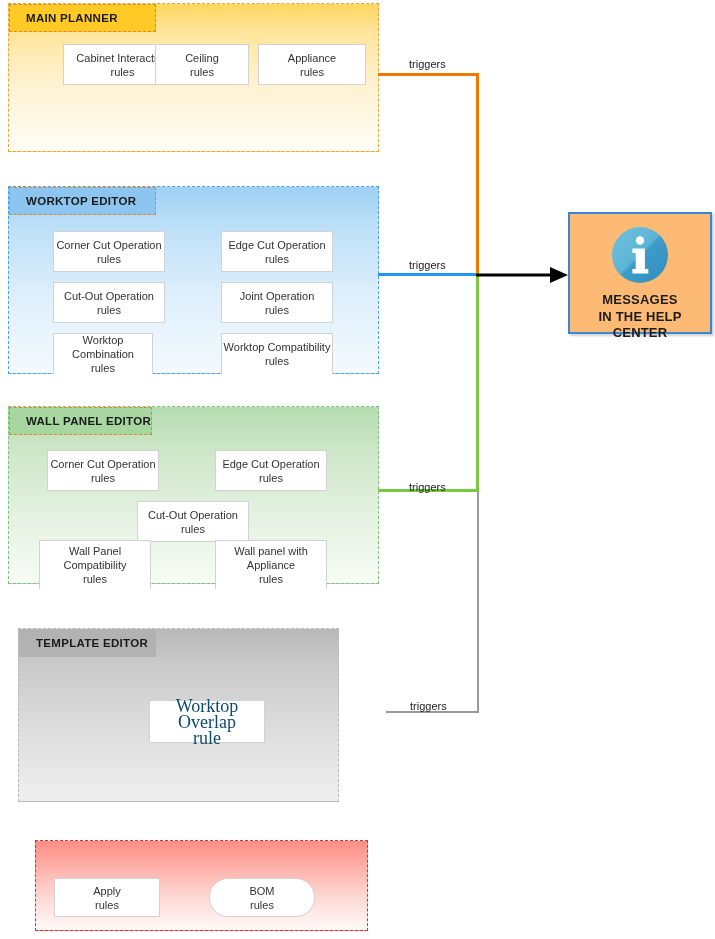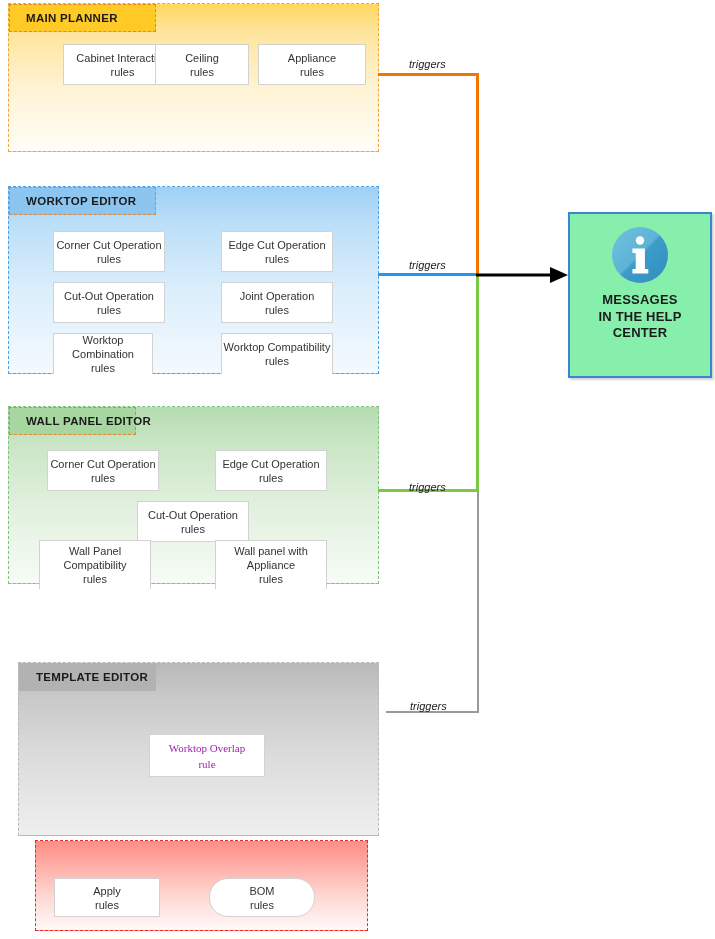--- a/index.html
+++ b/index.html
@@ -52,23 +52,23 @@
     align-items: center;
     justify-content: center;
     text-align: center;
     font-size: 11px;
     line-height: 14px;
     color: #333333;
     z-index: 3;
   }
   .rule-box.serif {
     font-family: "Liberation Serif", serif;
-    font-size: 11px;
+    font-size: 18px;
     line-height: 16px;
-    color: #a21caf;
+    color: #0c4a6e;
   }
 
   
   #sec-main-planner {
     left: 8px; top: 3px; width: 371px; height: 149px;
     border: 1px dashed #f0a33c;
     background: linear-gradient(to bottom, #ffd65e 0%, #ffe499 18%, #fff2d2 55%, #fffdf7 100%);
   }
   #sec-main-planner .section-tab {
     background: #ffc926;
@@ -83,39 +83,38 @@
   #sec-worktop .section-tab { background: #8cc6f0; }
 
   #sec-wallpanel {
     left: 8px; top: 406px; width: 371px; height: 178px;
     border: 1px dashed #7dc47d;
     background: linear-gradient(to bottom, #b5dcb0 0%, #cbe6c6 22%, #e2f1df 58%, #f7fcf6 100%);
   }
   #sec-wallpanel .section-tab { background: #a7d6a0; }
 
   #sec-template {
-    left: 18px; top: 628px; width: 361px; height: 174px;
+    left: 18px; top: 628px; width: 321px; height: 174px;
     border: 1px dashed #b9b9b9;
     background: linear-gradient(to bottom, #b8b8b8 0%, #c9c9c9 20%, #dcdcdc 55%, #efefef 100%);
-    margin-top: 34px;
   }
   #sec-template .section-tab { background: #b2b2b2; }
 
   #sec-planner-features {
     left: 35px; top: 840px; width: 333px; height: 91px;
     border: 1px dashed #f0282d;
     background: linear-gradient(to bottom, #fd8d84 0%, #fea79f 22%, #fed3ce 58%, #fffaf9 100%);
   }
   #sec-planner-features .section-tab { background: #fd847b; }
 
   
   #help-center {
     position: absolute;
-    left: 568px; top: 212px; width: 144px; height: 166px;
-    background: #86efac;
+    left: 568px; top: 212px; width: 144px; height: 122px;
+    background: #fdba74;
     border: 2px solid #3a86d6;
     box-sizing: border-box;
     box-shadow: 2px 2px 2px rgba(0,0,0,0.18);
     z-index: 5;
   }
   #help-center .info-icon {
     position: absolute;
     left: 50%; top: 12px;
     transform: translateX(-50%);
     width: 58px; height: 58px;
@@ -132,21 +131,20 @@
   }
 
   
   .conn {
     position: absolute;
     z-index: 1;
   }
   .conn-label {
     position: absolute;
     font-size: 11px;
-    font-style: italic;
     color: #1b1b1b;
     white-space: nowrap;
     z-index: 6;
   }
   .arrow-svg { position: absolute; z-index: 2; }
 </style>
 </head>
 <body>
 
 <div id="canvas">
@@ -205,21 +203,21 @@
 
     <div class="rule-box" style="left:44px; top:146px; width:100px; height:41px; border-bottom:none;">
       <span><span>Worktop Combination</span><br><span>rules</span></span>
     </div>
     <div class="rule-box" style="left:212px; top:146px; width:112px; height:41px; border-bottom:none;">
       <span><span>Worktop Compatibility</span><br><span>rules</span></span>
     </div>
   </div>
 
   <div class="section" id="sec-wallpanel">
-    <div class="section-tab tab-dashed-orange" style="width:127px;">WALL PANEL EDITOR</div>
+    <div class="section-tab tab-dashed-orange" style="width:143px;">WALL PANEL EDITOR</div>
 
     <div class="rule-box" style="left:38px; top:43px; width:112px; height:41px;">
       <span><span>Corner Cut Operation</span><br><span>rules</span></span>
     </div>
     <div class="rule-box" style="left:206px; top:43px; width:112px; height:41px;">
       <span><span>Edge Cut Operation</span><br><span>rules</span></span>
     </div>
 
     <div class="rule-box" style="left:128px; top:94px; width:112px; height:41px;">
       <span><span>Cut-Out Operation</span><br><span>rules</span></span>

